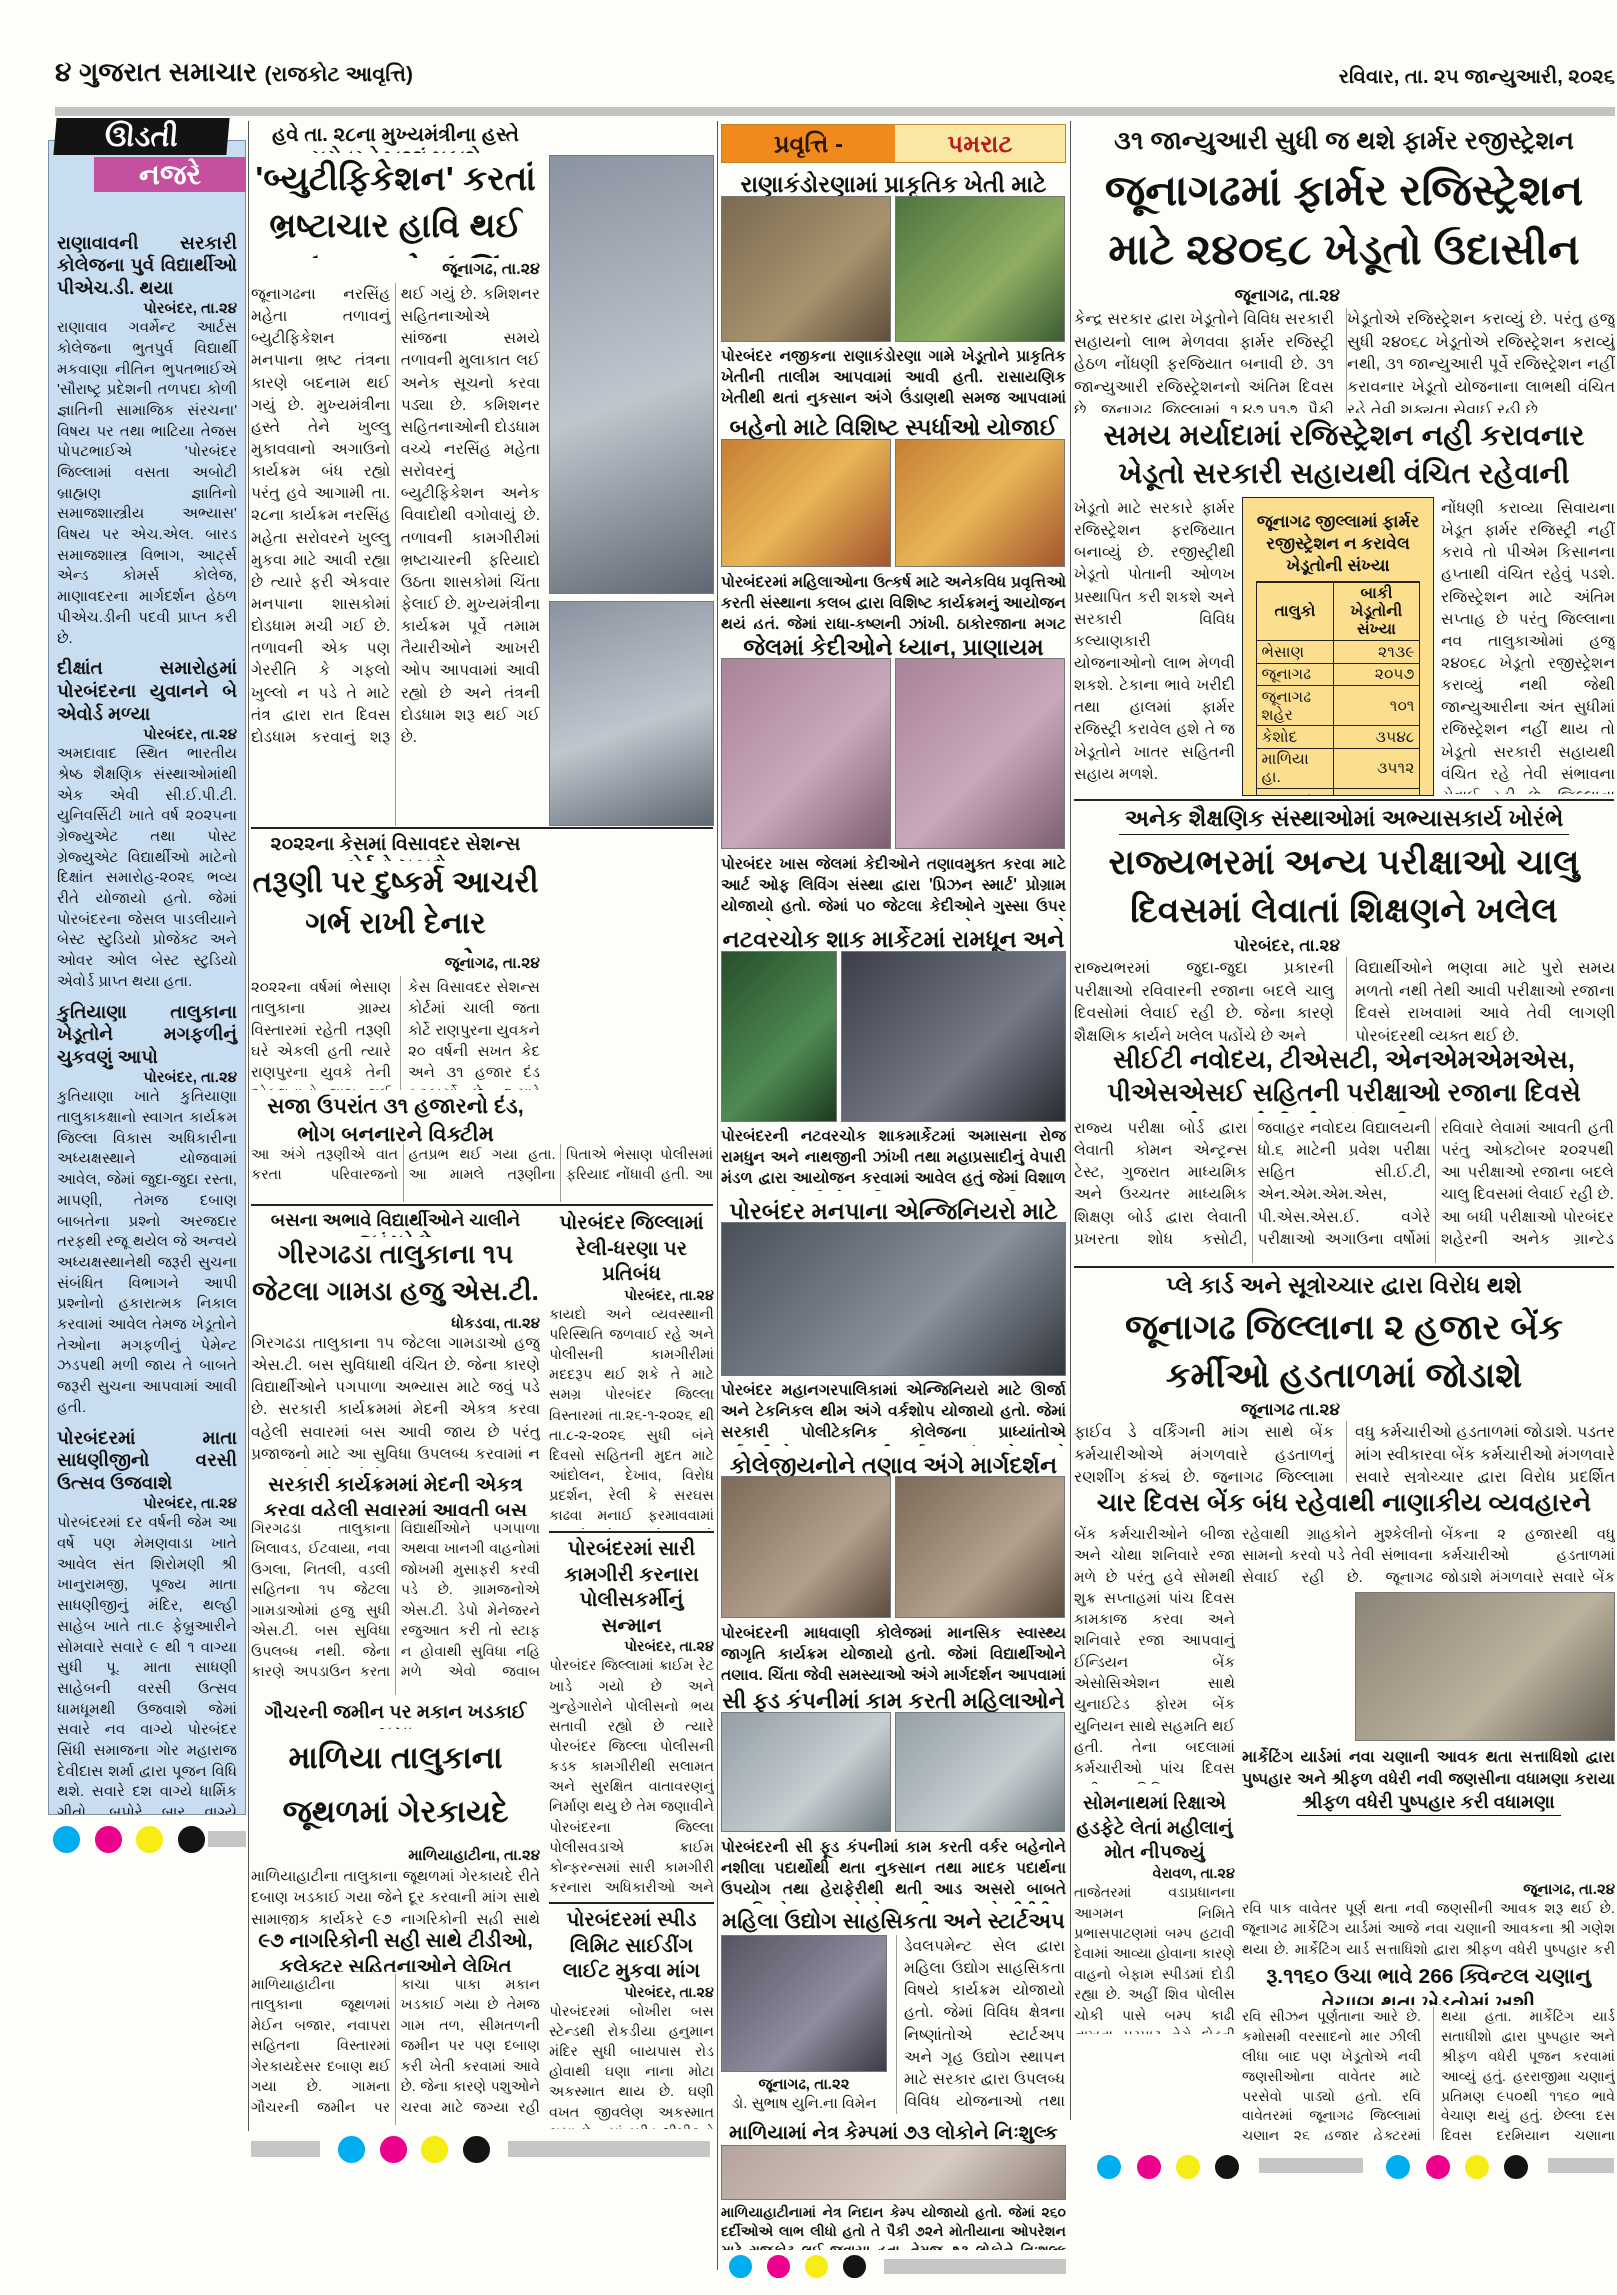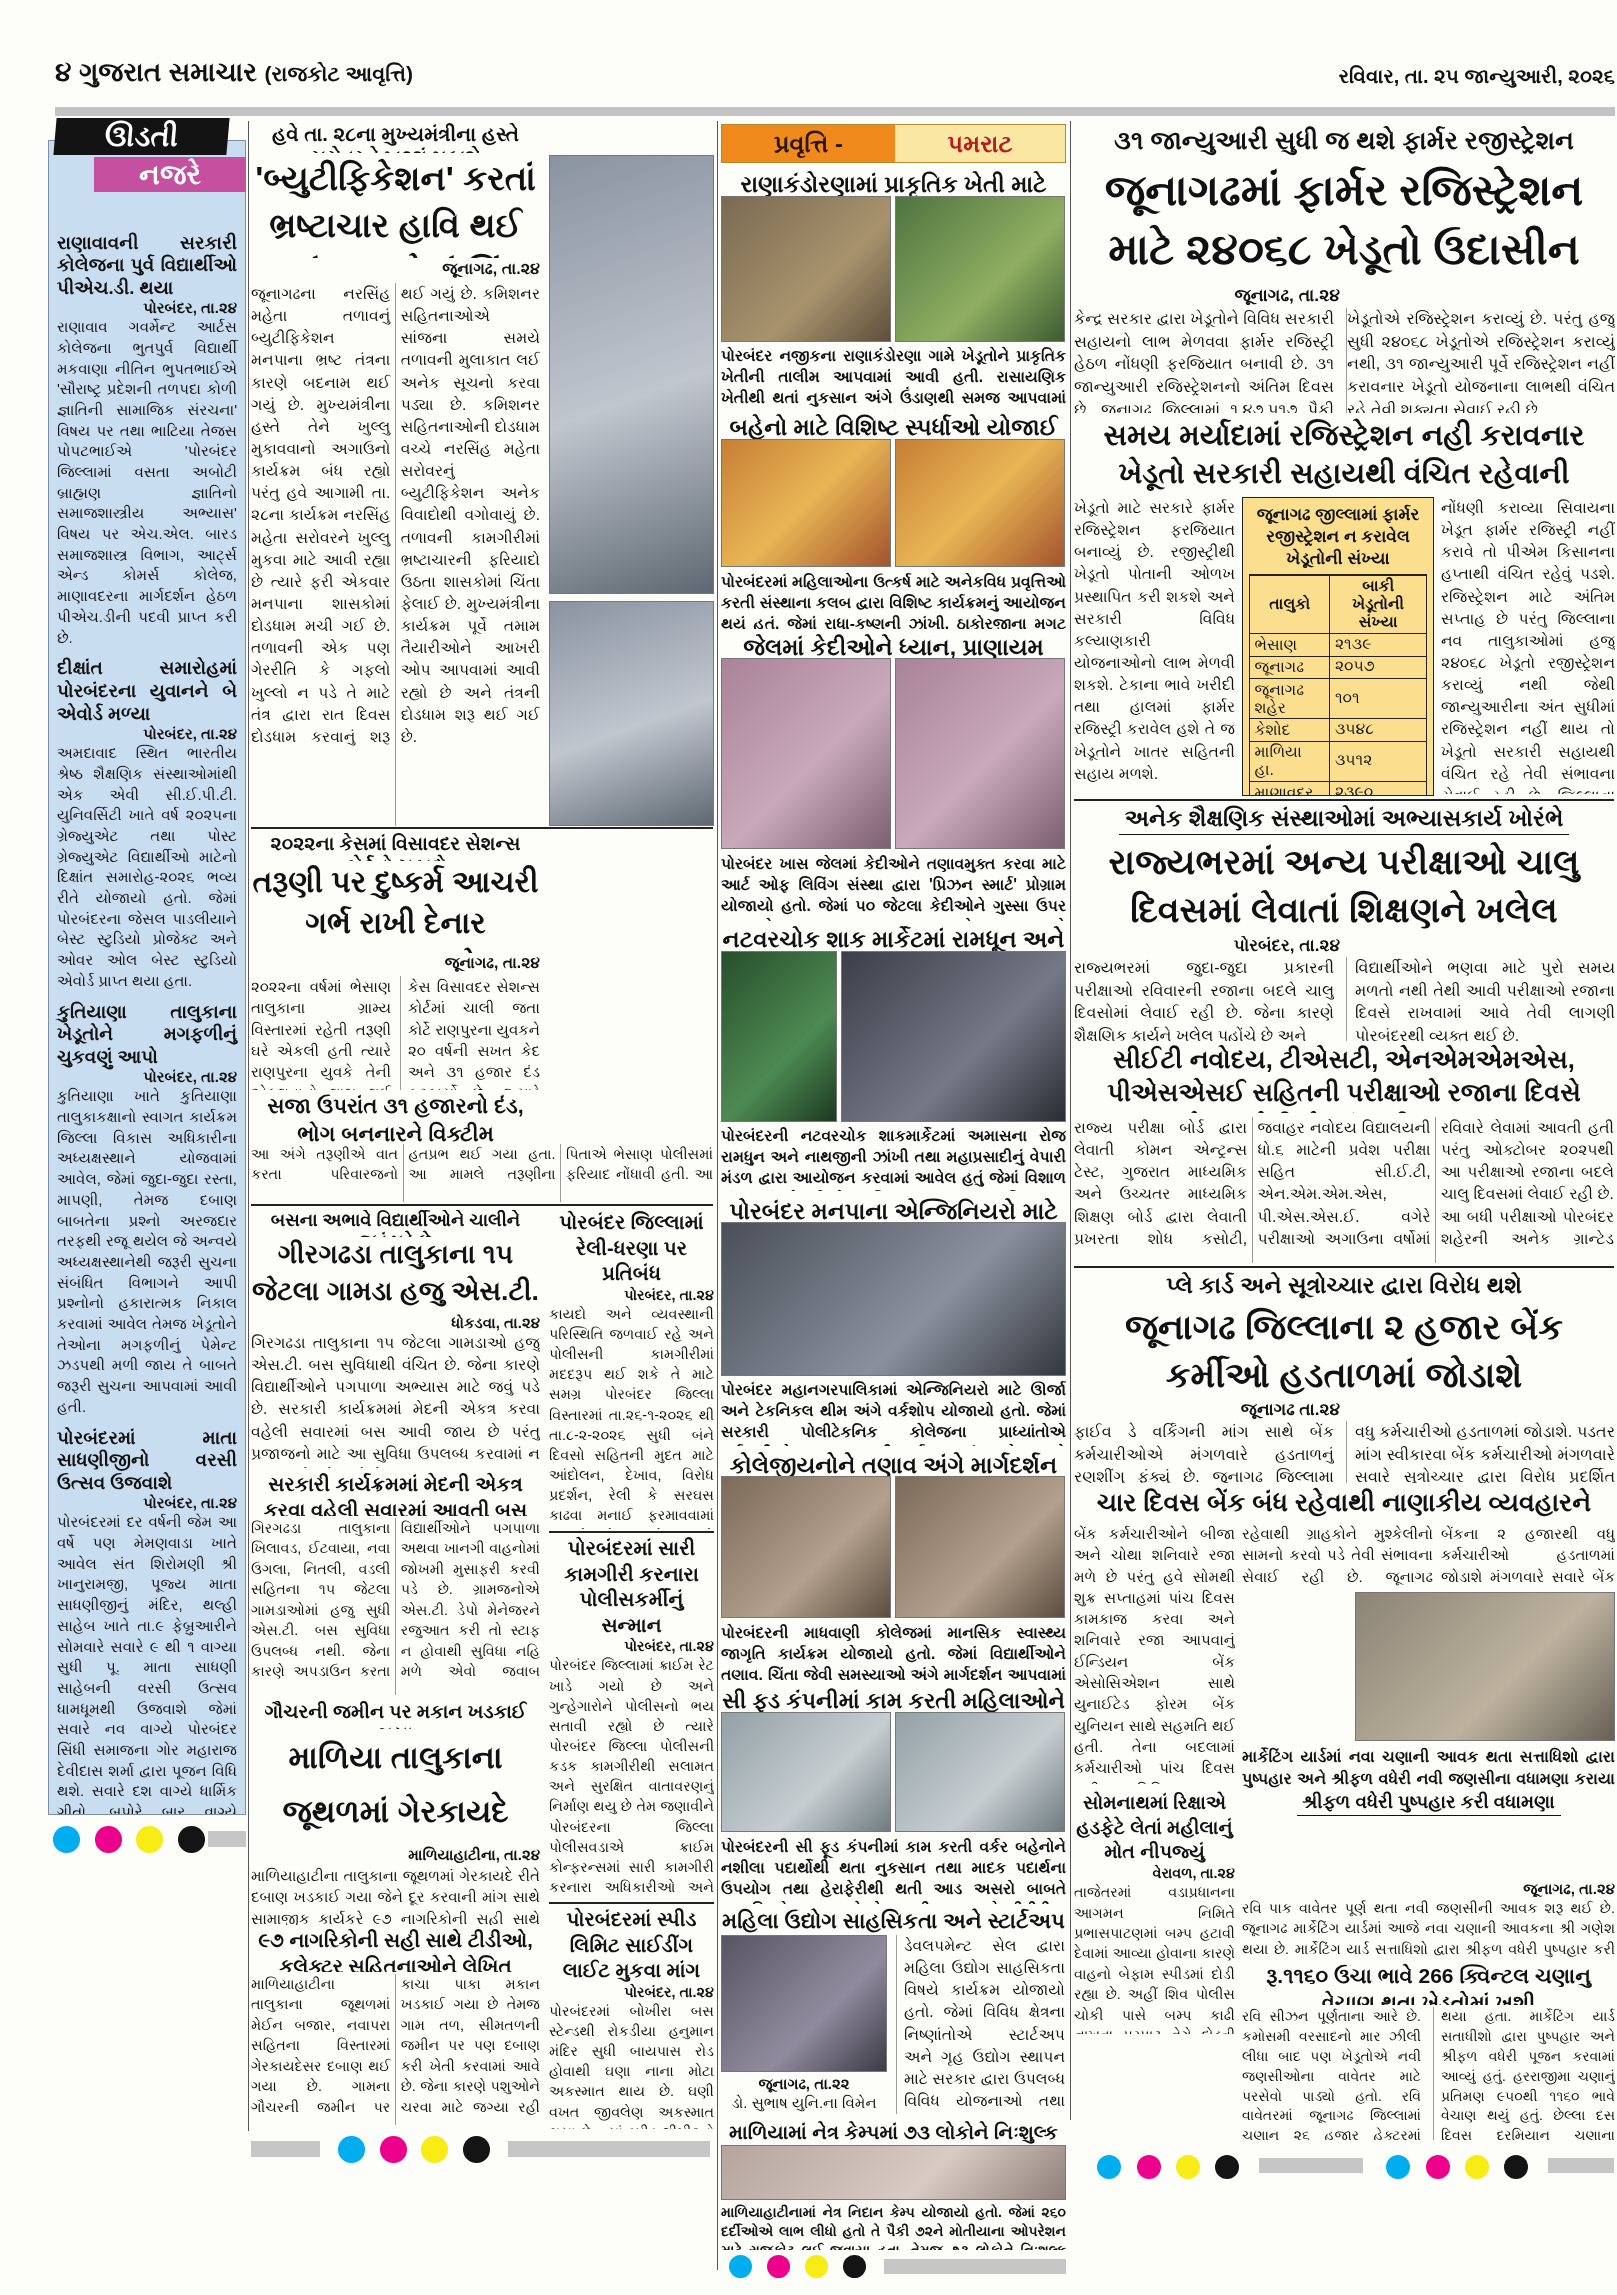--- a/index.html
+++ b/index.html
@@ -36,21 +36,21 @@
   .gbar{position:absolute;background:#c6c6c6;}
   .side-art{padding:3.5px 8px 5.8px;}
   .side-art .h{font-weight:bold;font-size:18.5px;line-height:1.22;text-align:justify;}
   .side-art .d{font-weight:bold;font-size:15px;text-align:right;}
   .side-art .b{font-size:15px;line-height:1.38;text-align:justify;}
   .sliver .h{font-weight:bold;font-size:20px;line-height:1.28;text-align:center;}
   .sliver .d{font-weight:bold;font-size:14.4px;text-align:right;}
   .sliver .b{font-size:14.4px;line-height:1.4;text-align:justify;}
   table.ftab{border-collapse:collapse;width:100%;}
   table.ftab td{border:1.2px solid #222;font-size:15.6px;padding:1.7px 4.6px;}
-  table.ftab td.num{text-align:left;font-family:Liberation Mono, monospace;}
+  table.ftab td.num{text-align:right;}
   table.ftab tr.hd td{font-weight:bold;text-align:center;}
 </style>
 </head>
 <body>
 
 <div id="page">
 
   <div class="abs" style="left:55px;top:57px;width:809px;height:40px;font-size:26.6px;font-weight:bold;">
     <span>૪  ગુજરાત સમાચાર</span>
     <span style="font-weight:bold;font-size:21px;">(રાજકોટ આવૃત્તિ)</span>
@@ -205,21 +205,21 @@
   <div class="dot d-k" style="left:843px;top:2255px;width:23px;height:23px;"></div>
   <div class="gbar" style="left:884px;top:2259px;width:182px;height:15px;"></div>
 
   <div class="abs kickwrap" style="left:1074px;top:126px;width:540px;height:32px;font-size:25.4px;"><span class="kick">૩૧ જાન્યુઆરી સુધી જ થશે ફાર્મર રજીસ્ટ્રેશન</span></div>
   <div class="abs hl" style="left:1074px;top:161px;width:540px;height:122px;font-size:43px;">જૂનાગઢમાં ફાર્મર રજિસ્ટ્રેશન માટે ૨૪૦૬૮ ખેડૂતો ઉદાસીન</div>
   <div class="abs dl" style="left:1074px;top:285px;width:266px;height:21px;font-size:17.3px;">જૂનાગઢ, તા.૨૪</div>
   <div class="abs bd" style="left:1074px;top:308px;width:260px;height:105px;font-size:16px;">કેન્દ્ર સરકાર દ્વારા ખેડૂતોને વિવિધ સરકારી સહાયનો લાભ મેળવવા ફાર્મર રજિસ્ટ્રી હેઠળ નોંધણી ફરજિયાત બનાવી છે. ૩૧ જાન્યુઆરી રજિસ્ટ્રેશનનો અંતિમ દિવસ છે. જૂનાગઢ જિલ્લામાં ૧,૪૭,૫૧૭ પૈકી ૧,૨૩,૪૪૯</div>
   <div class="abs bd" style="left:1346px;top:308px;width:269px;height:105px;font-size:16px;border-left:0.6px solid #9a9a9a;padding-left:0;">ખેડૂતોએ રજિસ્ટ્રેશન કરાવ્યું છે. પરંતુ હજુ સુધી ૨૪૦૬૮ ખેડૂતોએ રજિસ્ટ્રેશન કરાવ્યું નથી, ૩૧ જાન્યુઆરી પૂર્વે રજિસ્ટ્રેશન નહીં કરાવનાર ખેડૂતો યોજનાના લાભથી વંચિત રહે તેવી શક્યતા સેવાઈ રહી છે.</div>
   <div class="abs sh" style="left:1074px;top:417px;width:540px;height:75px;font-size:29px;">સમય મર્યાદામાં રજિસ્ટ્રેશન નહી કરાવનાર ખેડૂતો સરકારી સહાયથી વંચિત રહેવાની શક્યતા</div>
   <div class="abs bd" style="left:1074px;top:497px;width:161px;height:297px;font-size:15.6px;">ખેડૂતો માટે સરકારે ફાર્મર રજિસ્ટ્રેશન ફરજિયાત બનાવ્યું છે. રજીસ્ટ્રીથી ખેડૂતો પોતાની ઓળખ પ્રસ્થાપિત કરી શકશે અને સરકારી વિવિધ કલ્યાણકારી યોજનાઓનો લાભ મેળવી શકશે. ટેકાના ભાવે ખરીદી તથા હાલમાં ફાર્મર રજિસ્ટ્રી કરાવેલ હશે તે જ ખેડૂતોને ખાતર સહિતની સહાય મળશે.</div>
-  <div class="abs" style="left:1242px;top:497px;width:192px;height:299px;background:#fbdf8e;border:1.7px solid #222;padding:6px;">
+  <div class="abs" style="left:1242px;top:497px;width:192px;height:299px;background:#fbdf8e;border:1.7px solid #222;padding:13px;">
     <div style="font-size:17px;font-weight:bold;text-align:center;line-height:1.3;border-bottom:1.2px solid #222;padding-bottom:3.5px;">જૂનાગઢ જીલ્લામાં ફાર્મર રજીસ્ટ્રેશન ન કરાવેલ ખેડૂતોની સંખ્યા</div>
     <table class="ftab">
       <tbody>
           <tr class="hd">
             <td>તાલુકો</td>
             <td>બાકી ખેડૂતોની સંખ્યા</td>
           </tr>
       <tr>
             <td>ભેસાણ</td>
             <td class="num">૨૧૩૯</td>

